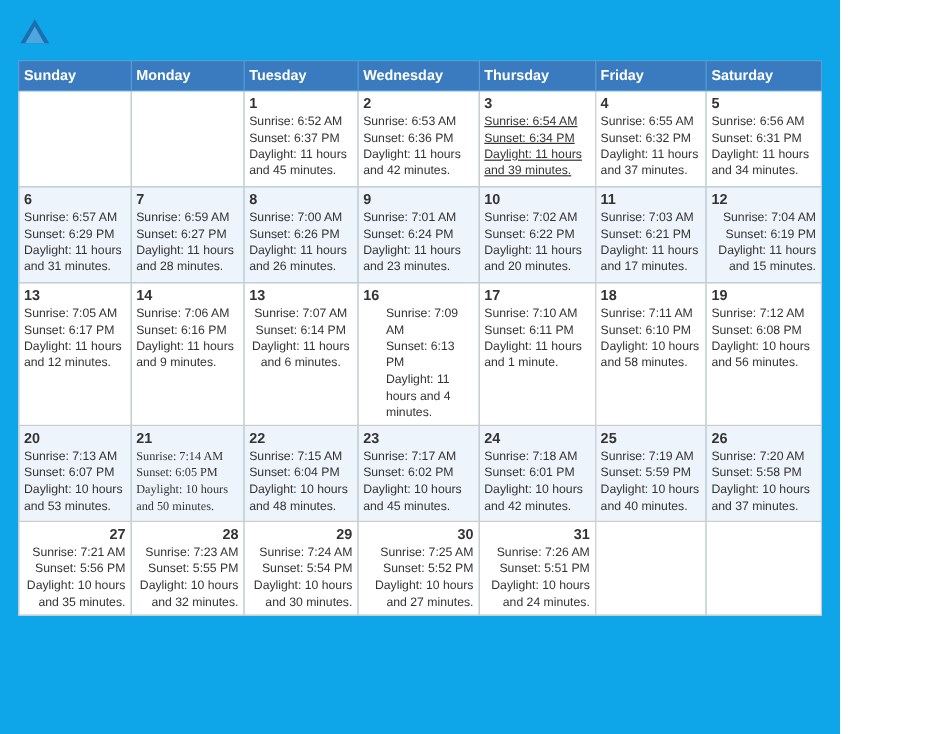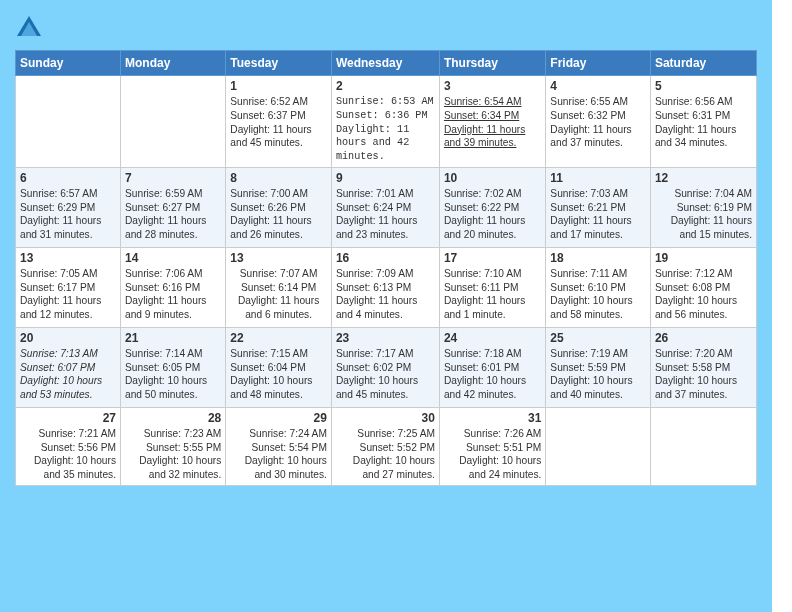--- a/index.html
+++ b/index.html
@@ -4,23 +4,23 @@
   <style>
     * { box-sizing: border-box; margin: 0; padding: 0; }
     body {
       font-family: Arial, sans-serif;
       background: #fff;
       width: 792px;
       height: 612px;
       overflow: hidden;
     }
     .page {
-      width: 772px;
+      width: 700px;
       min-height: 612px;
-      background: #7dd3fc;
+      background: #0ea5e9;
       padding: 10px 15px;
     }
     .header {
       display: flex;
       justify-content: space-between;
       align-items: flex-start;
       margin-bottom: 8px;
     }
     .logo {
       display: flex;
@@ -142,21 +142,21 @@
           <td class="empty-cell"></td>
           <td class="empty-cell"></td>
           <td>
             <span class="day-number">1</span>
             <div class="day-info" style="white-space: pre-line;">Sunrise: 6:52 AM
 Sunset: 6:37 PM
 Daylight: 11 hours and 45 minutes.</div>
           </td>
           <td>
             <span class="day-number">2</span>
-            <div class="day-info" style="white-space: pre-line; font-family: Liberation Mono, monospace;">Sunrise: 6:53 AM
+            <div class="day-info" style="white-space: pre-line;">Sunrise: 6:53 AM
 Sunset: 6:36 PM
 Daylight: 11 hours and 42 minutes.</div>
           </td>
           <td>
             <span class="day-number">3</span>
             <div class="day-info" style="white-space: pre-line; text-decoration: underline;">Sunrise: 6:54 AM
 Sunset: 6:34 PM
 Daylight: 11 hours and 39 minutes.</div>
           </td>
           <td>
@@ -230,21 +230,21 @@
 Daylight: 11 hours and 9 minutes.</div>
           </td>
           <td>
             <span class="day-number">13</span>
             <div class="day-info" style="white-space: pre-line; text-align: center;">Sunrise: 7:07 AM
 Sunset: 6:14 PM
 Daylight: 11 hours and 6 minutes.</div>
           </td>
           <td>
             <span class="day-number">16</span>
-            <div class="day-info" style="white-space: pre-line;">Sunrise: 7:09 AM
+            <div class="day-info" style="white-space: pre-line; margin-left: 19px;">Sunrise: 7:09 AM
 Sunset: 6:13 PM
 Daylight: 11 hours and 4 minutes.</div>
           </td>
           <td>
             <span class="day-number">17</span>
             <div class="day-info" style="white-space: pre-line;">Sunrise: 7:10 AM
 Sunset: 6:11 PM
 Daylight: 11 hours and 1 minute.</div>
           </td>
           <td>
@@ -256,27 +256,27 @@
           <td>
             <span class="day-number">19</span>
             <div class="day-info" style="white-space: pre-line;">Sunrise: 7:12 AM
 Sunset: 6:08 PM
 Daylight: 10 hours and 56 minutes.</div>
           </td>
         </tr>
         <tr class="row-alt">
           <td>
             <span class="day-number">20</span>
-            <div class="day-info" style="white-space: pre-line; font-style: italic;">Sunrise: 7:13 AM
+            <div class="day-info" style="white-space: pre-line;">Sunrise: 7:13 AM
 Sunset: 6:07 PM
 Daylight: 10 hours and 53 minutes.</div>
           </td>
           <td>
             <span class="day-number">21</span>
-            <div class="day-info" style="white-space: pre-line;">Sunrise: 7:14 AM
+            <div class="day-info" style="white-space: pre-line; font-family: Liberation Serif, serif;">Sunrise: 7:14 AM
 Sunset: 6:05 PM
 Daylight: 10 hours and 50 minutes.</div>
           </td>
           <td>
             <span class="day-number">22</span>
             <div class="day-info" style="white-space: pre-line;">Sunrise: 7:15 AM
 Sunset: 6:04 PM
 Daylight: 10 hours and 48 minutes.</div>
           </td>
           <td>

